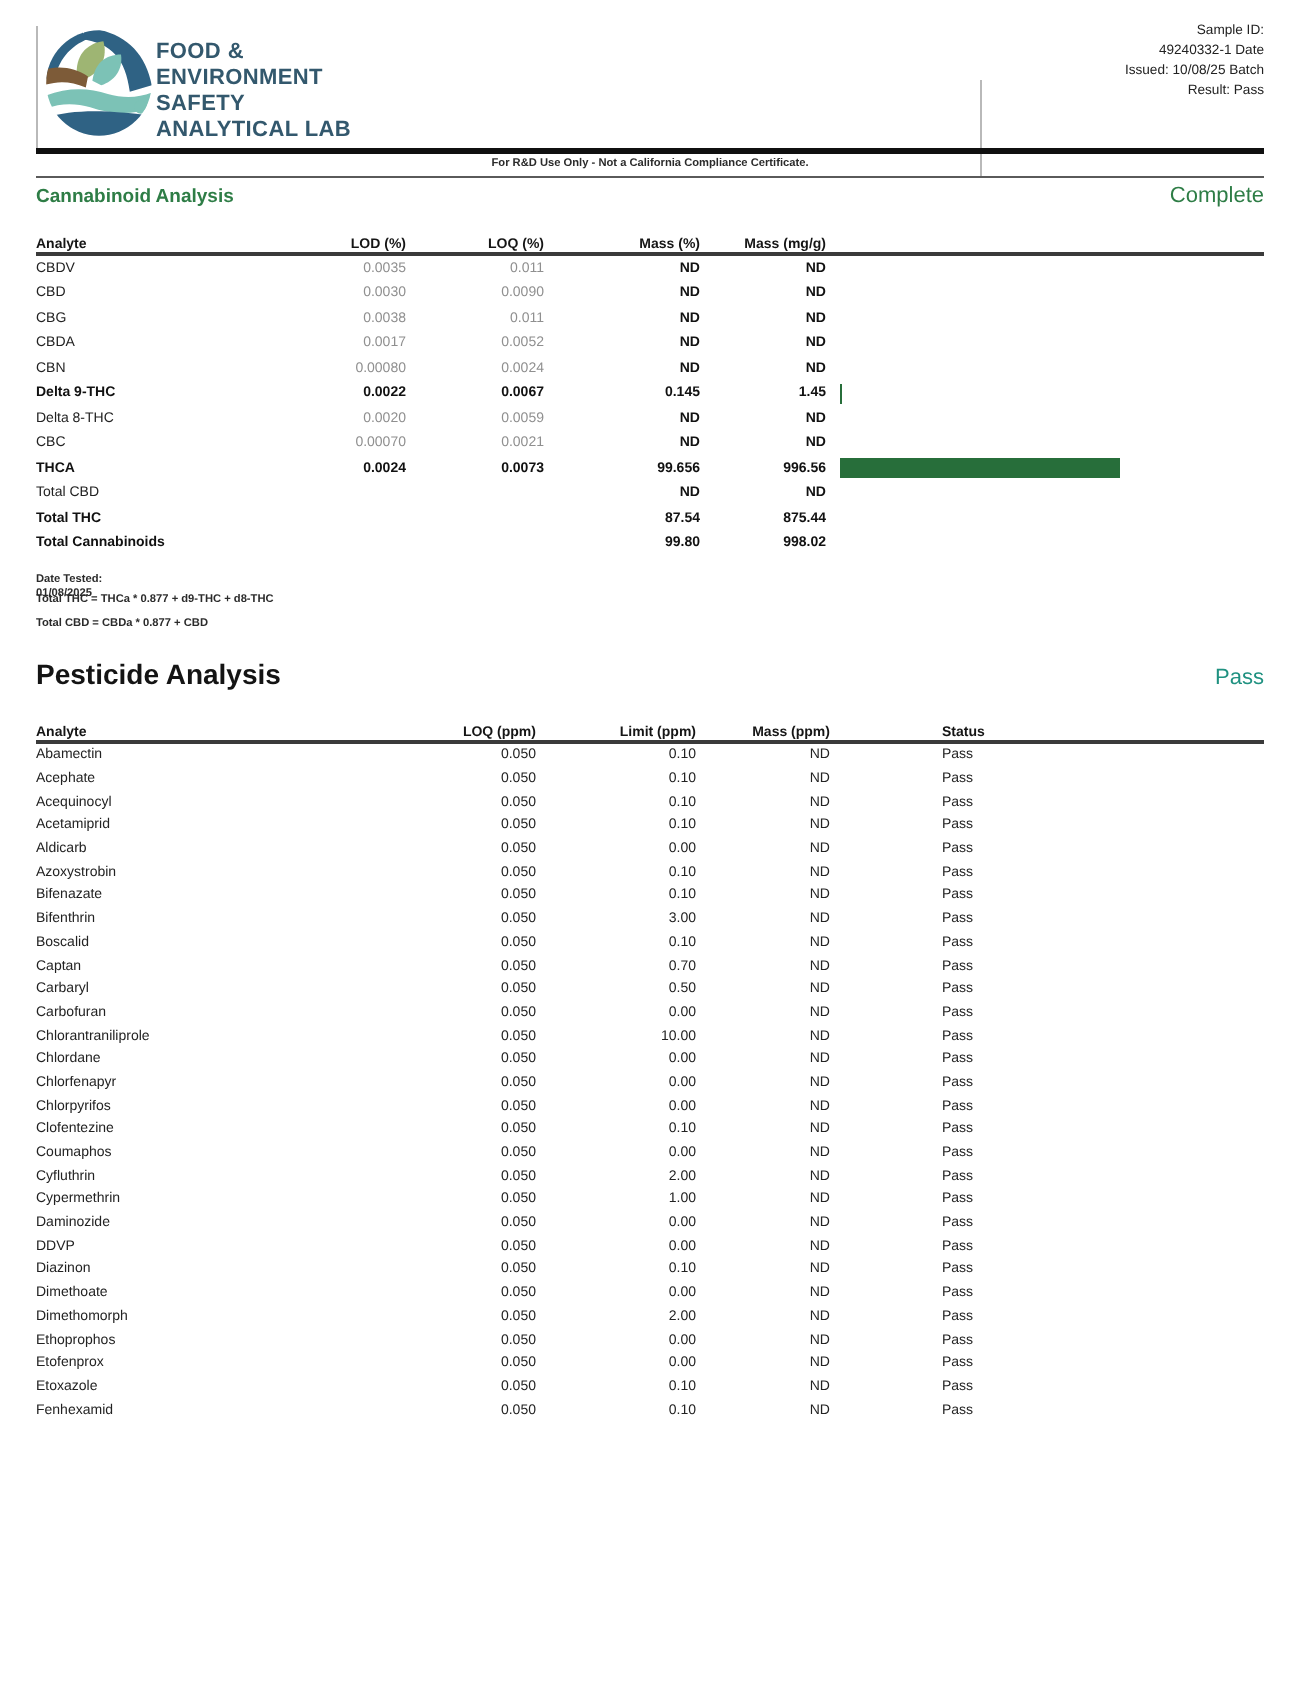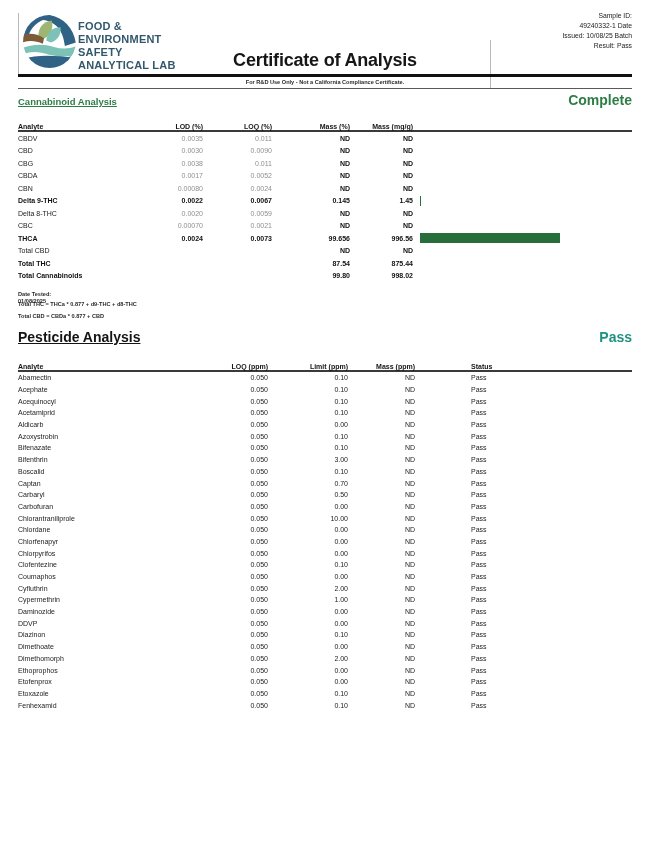--- a/index.html
+++ b/index.html
@@ -25,24 +25,24 @@
   .sample-info{position:absolute;left:382px;top:11px;width:250px;text-align:right;font-size:6.8px;color:#222;line-height:10px;}
   .rule-thick{position:absolute;left:18px;top:74px;width:614px;height:3px;background:#101010;}
   .subtitle{position:absolute;left:18px;top:79px;width:614px;text-align:center;font-size:5.6px;font-weight:bold;color:#2b2b2b;}
   .rule-thin{position:absolute;left:18px;top:88px;width:614px;height:1px;background:#5a5a5a;}
 
   
   .section{position:absolute;left:18px;width:614px;}
   .cann-section{top:92px;}
   .pest-section{top:329px;}
   .sec-head{display:flex;justify-content:space-between;align-items:baseline;}
-  .sec-title{font-size:9.5px;font-weight:bold;text-decoration:underline;}
+  .sec-title{font-size:9.5px;font-weight:bold;}
   .sec-title.green{color:var(--accent-green);}
   .sec-title.black{color:#141414;font-size:14px;}
-  .sec-status{font-size:14px;font-weight:bold;color:var(--accent-green);}
+  .sec-status{font-size:11px;font-weight:normal;color:var(--accent-green);}
   .sec-status.teal{color:var(--pass-teal);}
 
   
   .ct-head{display:flex;align-items:flex-end;height:13px;margin-top:11px;border-bottom:2px solid #3a3a3a;font-size:7px;font-weight:bold;color:#151515;}
   .ct-row{display:flex;align-items:center;height:12.5px;font-size:7px;color:#222;}
   .ct-analyte{width:150px;}
   .ct-lod{width:35px;text-align:right;}
   .ct-loq{width:69px;text-align:right;}
   .ct-mpct{width:78px;text-align:right;}
   .ct-mgg{width:63px;text-align:right;}
@@ -102,21 +102,20 @@
     </g>
   </svg>
 
   <div class="logo-text">
     <div>FOOD &amp;</div>
     <div>ENVIRONMENT</div>
     <div>SAFETY</div>
     <div>ANALYTICAL LAB</div>
   </div>
 
-  <div class="page-title">Certificate of Analysis</div>
 
   <div class="sample-info">
     <div>Sample ID:</div>
     <div>49240332-1 Date</div>
     <div>Issued: 10/08/25 Batch</div>
     <div>Result: Pass</div>
   </div>
 
   <div class="rule-thick"></div>
   <div class="subtitle">For R&amp;D Use Only - Not a California Compliance Certificate.</div>

